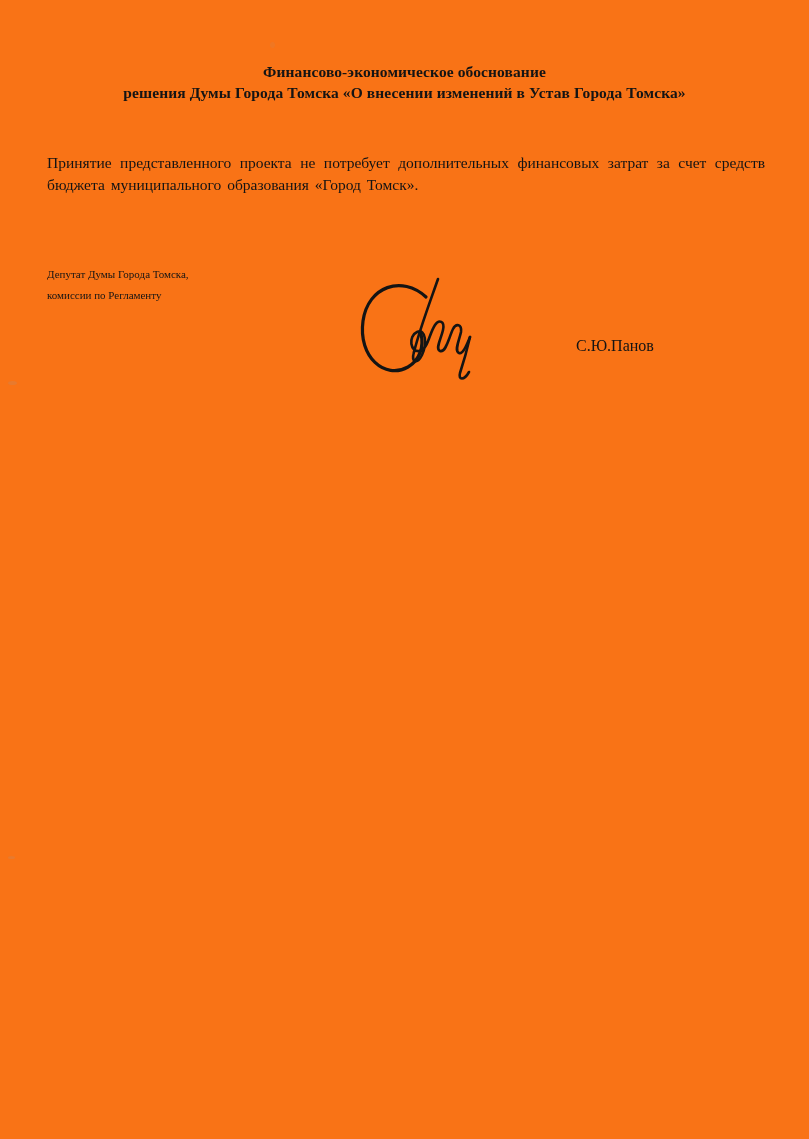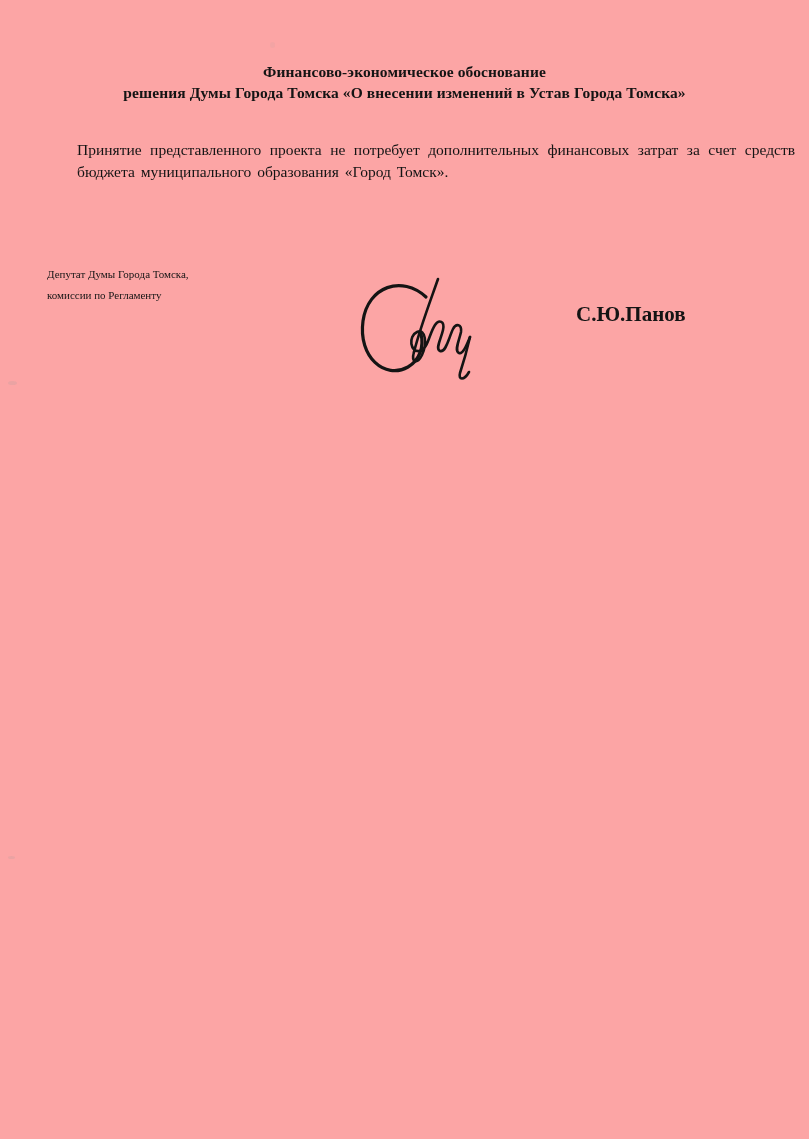--- a/index.html
+++ b/index.html
@@ -5,47 +5,46 @@
   html, body {
     margin: 0;
     padding: 0;
     background: #e8e8e8;
   }
   .page {
     position: relative;
     width: 809px;
     height: 1139px;
     margin: 0 auto;
-    background: #fca5a5;
+    background: #f97316;
     overflow: hidden;
     font-family: "Liberation Serif", "DejaVu Serif", serif;
     color: #141414;
   }
   .title-block {
     position: absolute;
     top: 62px;
     left: 40px;
     width: 729px;
     text-align: center;
     font-weight: bold;
     font-size: 15.5px;
     line-height: 20.5px;
     letter-spacing: 0.1px;
   }
   .body-paragraph {
     position: absolute;
-    top: 139px;
+    top: 152px;
     left: 47px;
     width: 718px;
     font-size: 15.5px;
     line-height: 21.5px;
     text-align: justify;
     text-align-last: left;
     word-spacing: 2px;
-    margin-left: 30px;
   }
   .signoff-role {
     position: absolute;
     top: 264px;
     left: 47px;
     width: 300px;
     font-size: 11px;
     line-height: 21px;
   }
   .signature-wrap {
@@ -54,26 +53,25 @@
     left: 350px;
     width: 130px;
     height: 110px;
   }
   .signature-wrap svg {
     width: 100%;
     height: 100%;
   }
   .signoff-name {
     position: absolute;
-    top: 304px;
+    top: 335px;
     left: 576px;
-    font-size: 21px;
+    font-size: 16px;
     line-height: 21px;
     white-space: nowrap;
-    font-weight: bold;
   }
   .speck {
     position: absolute;
     background: #9a9a9a;
     opacity: 0.18;
     border-radius: 50%;
   }
   .speck.s1 { left: 8px;  top: 381px; width: 9px; height: 4px; }
   .speck.s2 { left: 8px;  top: 856px; width: 7px; height: 3px; }
   .speck.s3 { left: 270px; top: 42px; width: 5px; height: 6px; opacity: 0.10; }

